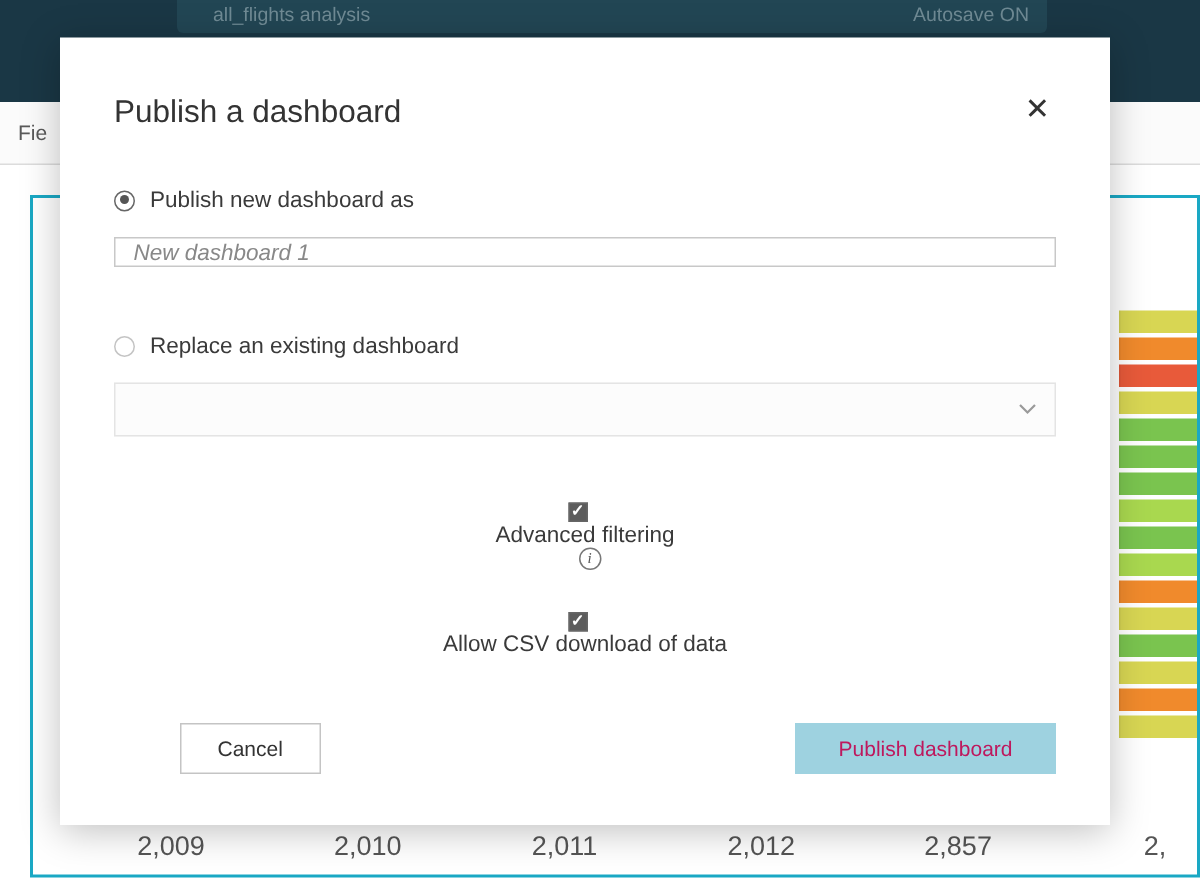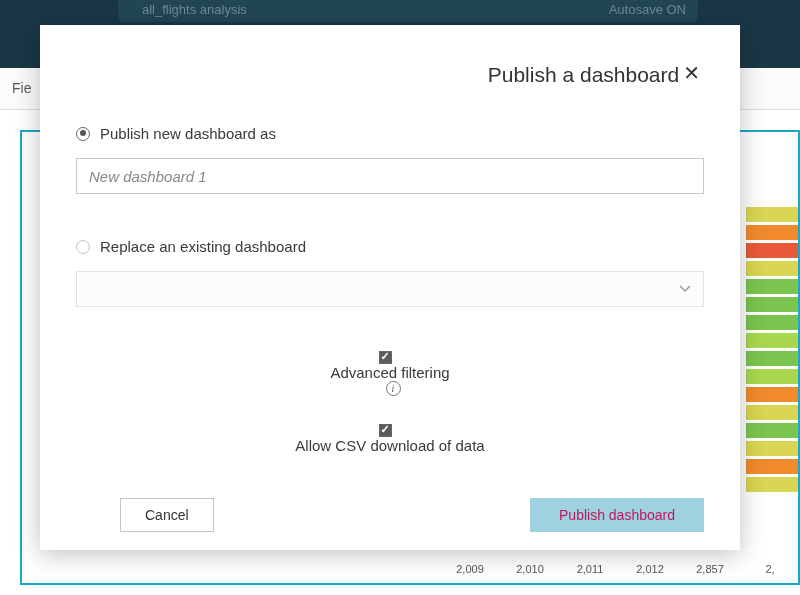--- a/index.html
+++ b/index.html
@@ -74,40 +74,40 @@
     .bar-o { background: #f08a2c; }
     .bar-r { background: #e85a3a; }
     .bar-g { background: #7ac44f; }
     .bar-lg { background: #a9d84f; }
     .bg-axis {
       position: absolute;
       bottom: 20px;
       left: 84px;
       right: 0;
       display: flex;
-      justify-content: flex-end;
+      justify-content: space-between;
       color: #555;
-      font-size: 11px;
+      font-size: 18px;
     }
     .bg-axis span { width: 60px; text-align: center; }
 
     
     .modal {
       position: absolute;
       top: 25px;
       left: 40px;
       width: 700px;
       height: 525px;
       background: #fff;
       box-shadow: 0 4px 24px rgba(0,0,0,0.25);
       padding: 38px 36px 30px 36px;
     }
     .modal-header {
       display: flex;
-      justify-content: flex-end;
+      justify-content: space-between;
       align-items: flex-start;
       margin-bottom: 38px;
     }
     .modal-title {
       font-size: 21px;
       font-weight: 400;
       color: #333;
     }
     .close-btn {
       font-size: 20px;
@@ -160,21 +160,21 @@
       color: #fff;
       font-size: 11px;
       font-weight: bold;
     }
     .option-label {
       font-size: 15px;
       color: #3a3a3a;
     }
     .text-input {
       width: 100%;
-      height: 36px;
+      height: 20px;
       border: 1px solid #c8c8c8;
       padding: 0 12px;
       font-size: 15px;
       font-style: italic;
       color: #888;
       margin-bottom: 44px;
       background: #fff;
     }
     .dropdown {
       width: 100%;

